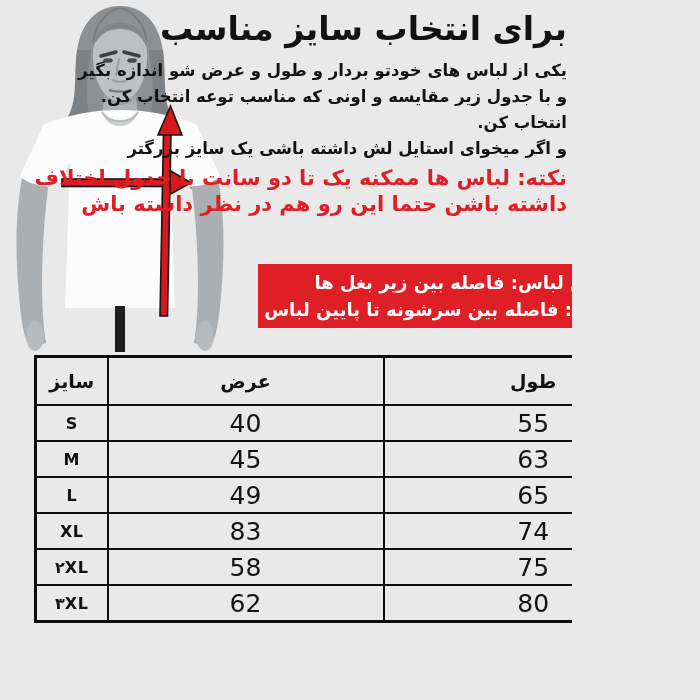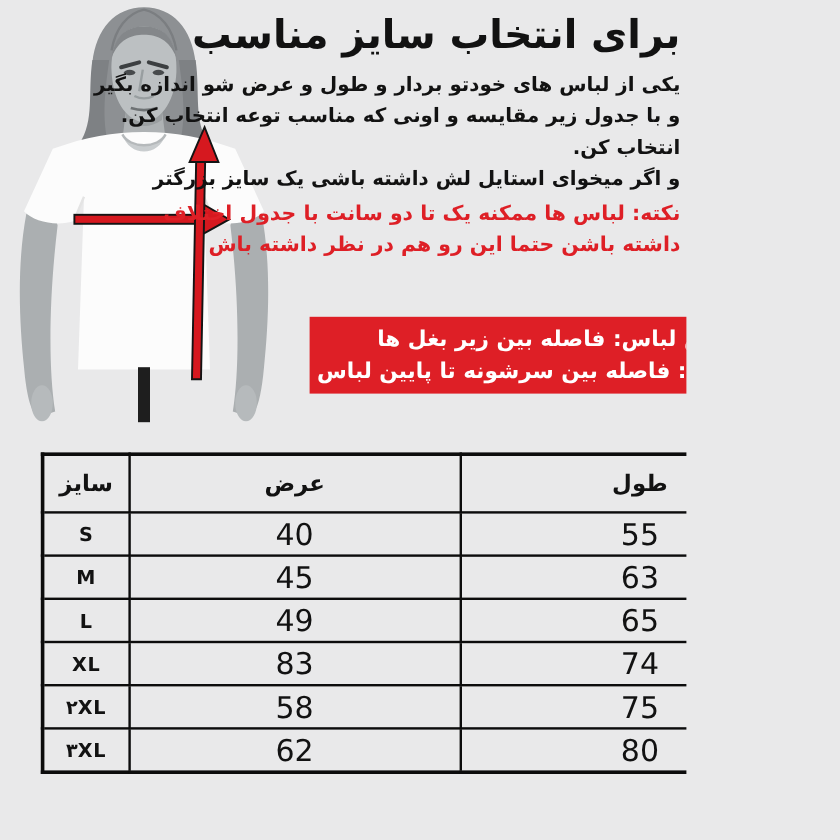--- a/index.html
+++ b/index.html
@@ -19,34 +19,34 @@
   .content{
     position:absolute;left:234px;right:5px;top:0;
     direction:rtl;text-align:right;color:#121212;
   }
   .title{
     margin:0;font-size:33px;font-weight:bold;line-height:58px;
     letter-spacing:-0.5px;white-space:nowrap;color:#121212;
   }
   .intro{font-size:16.5px;font-weight:bold;line-height:26px;}
   .intro div{white-space:nowrap;}
-  .note{font-size:17px;font-weight:bold;line-height:26px;color:#de1f26;margin-top:3px;}
+  .note{font-size:21px;font-weight:bold;line-height:26px;color:#de1f26;margin-top:3px;}
   .note div{white-space:nowrap;}
 
   
   .banner{
     position:absolute;left:258px;top:264px;width:416px;height:64px;
     background:#de1f26;color:#ffffff;direction:rtl;
     display:flex;flex-direction:column;justify-content:center;align-items:center;
     font-weight:bold;font-size:18px;line-height:27px;white-space:nowrap;
   }
 
   
   table.size-table{
-    position:absolute;left:34px;top:377px;width:648px;
+    position:absolute;left:34px;top:355px;width:648px;
     border-collapse:collapse;table-layout:fixed;
     background:#e9e9ea;border:3px solid #0c0c0c;
   }
   .size-table th,.size-table td{
     border:2px solid #0c0c0c;text-align:center;vertical-align:middle;padding:0;
     color:#121212;
   }
   .size-table thead th{height:46px;font-size:19px;font-weight:bold;}
   .size-table td{height:34px;}
   .cell-size{font-size:16px;font-weight:bold;letter-spacing:0.5px;}

